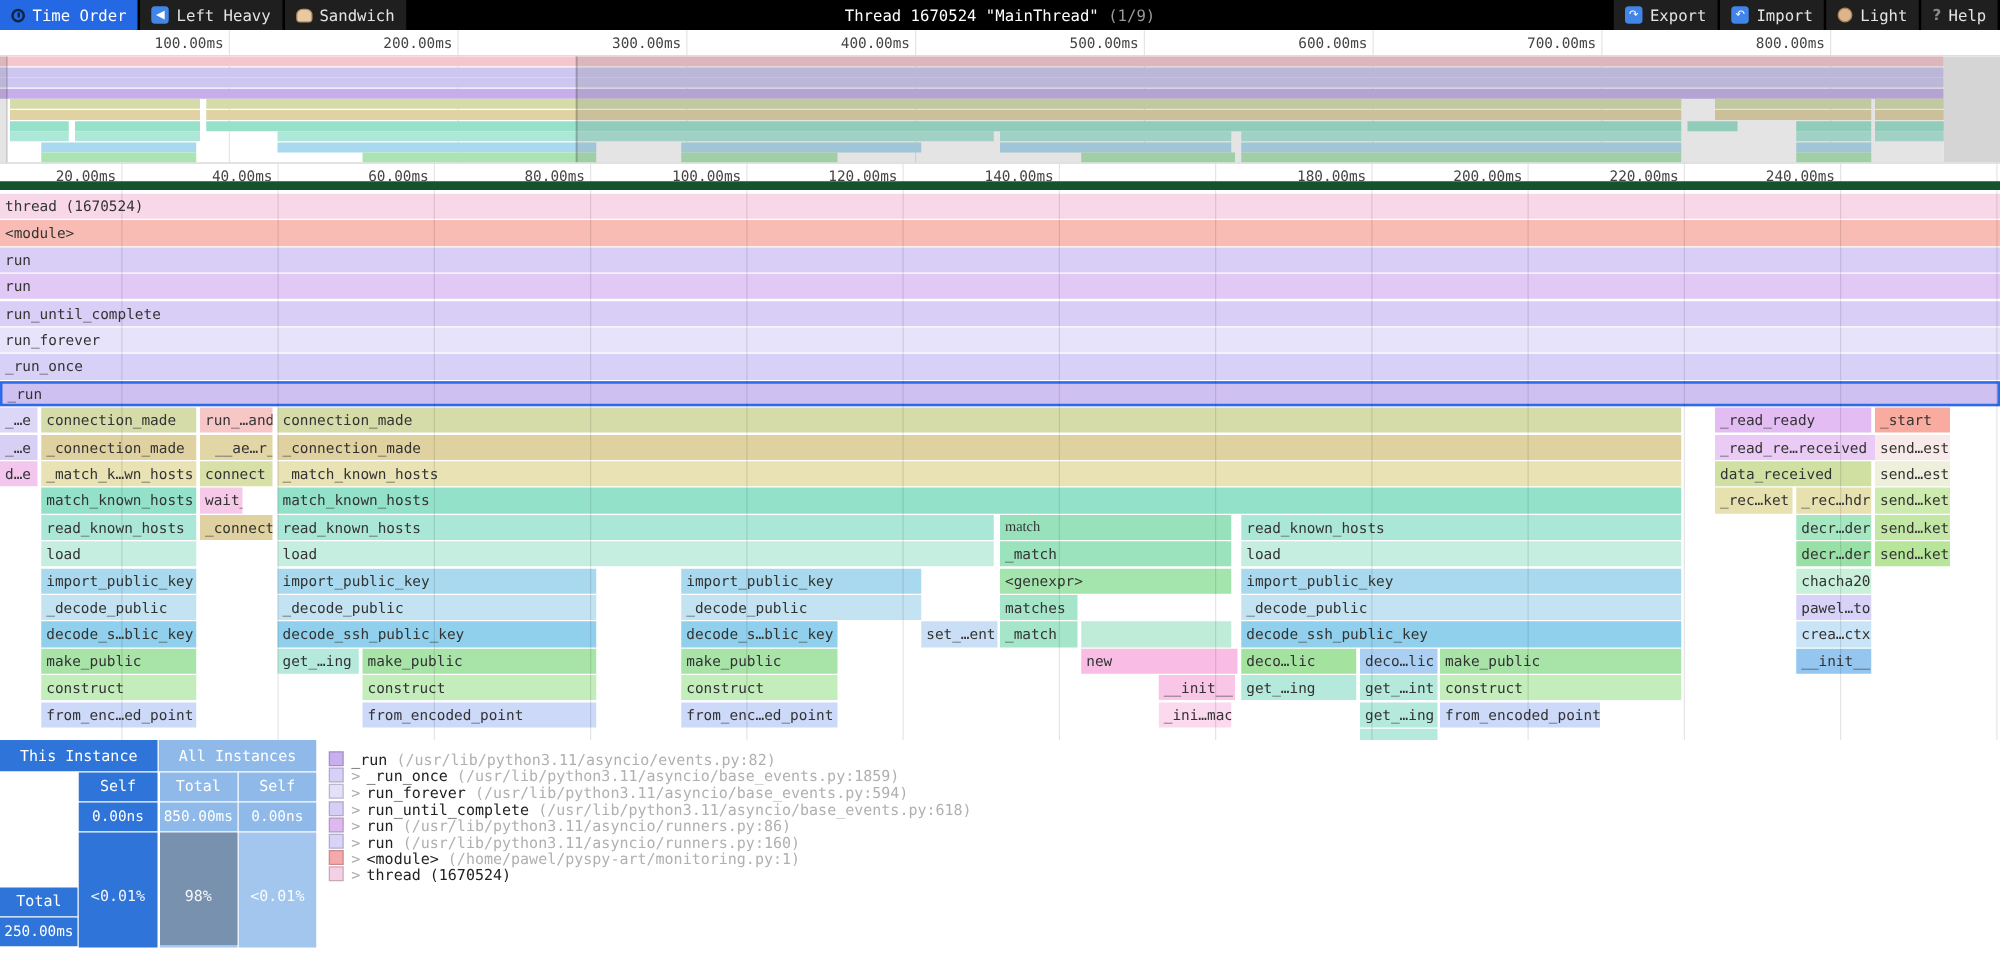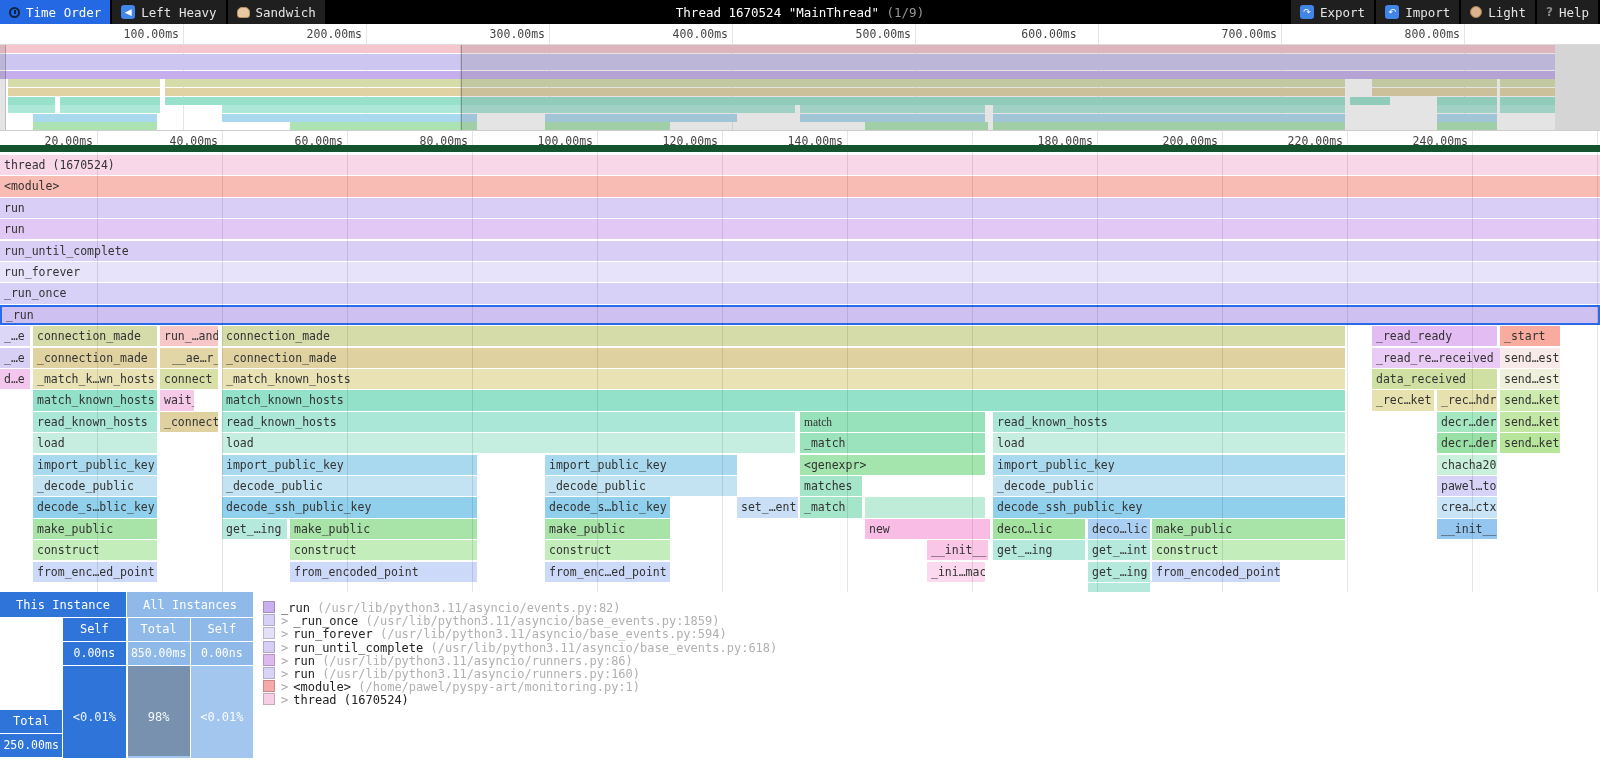--- a/index.html
+++ b/index.html
@@ -127,21 +127,21 @@
       <div class="gridline" style="left: 732px;"></div>
       <div class="gridline" style="left: 915px;"></div>
       <div class="gridline" style="left: 1098px;"></div>
       <div class="gridline" style="left: 1281px;"></div>
       <div class="gridline" style="left: 1464px;"></div>
       <div class="axis-label" style="left: 89px;">100.00ms</div>
       <div class="axis-label" style="left: 272px;">200.00ms</div>
       <div class="axis-label" style="left: 455px;">300.00ms</div>
       <div class="axis-label" style="left: 638px;">400.00ms</div>
       <div class="axis-label" style="left: 821px;">500.00ms</div>
-      <div class="axis-label" style="left: 1004px; text-align: center;">600.00ms</div>
+      <div class="axis-label" style="left: 1004px;">600.00ms</div>
       <div class="axis-label" style="left: 1187px;">700.00ms</div>
       <div class="axis-label" style="left: 1370px;">800.00ms</div>
     </div>
   <div class="mini-body" id="mini-body">
       <div class="gridline" style="left: 183px;"></div>
       <div class="gridline" style="left: 366px;"></div>
       <div class="gridline" style="left: 549px;"></div>
       <div class="gridline" style="left: 732px;"></div>
       <div class="gridline" style="left: 915px;"></div>
       <div class="gridline" style="left: 1098px;"></div>

